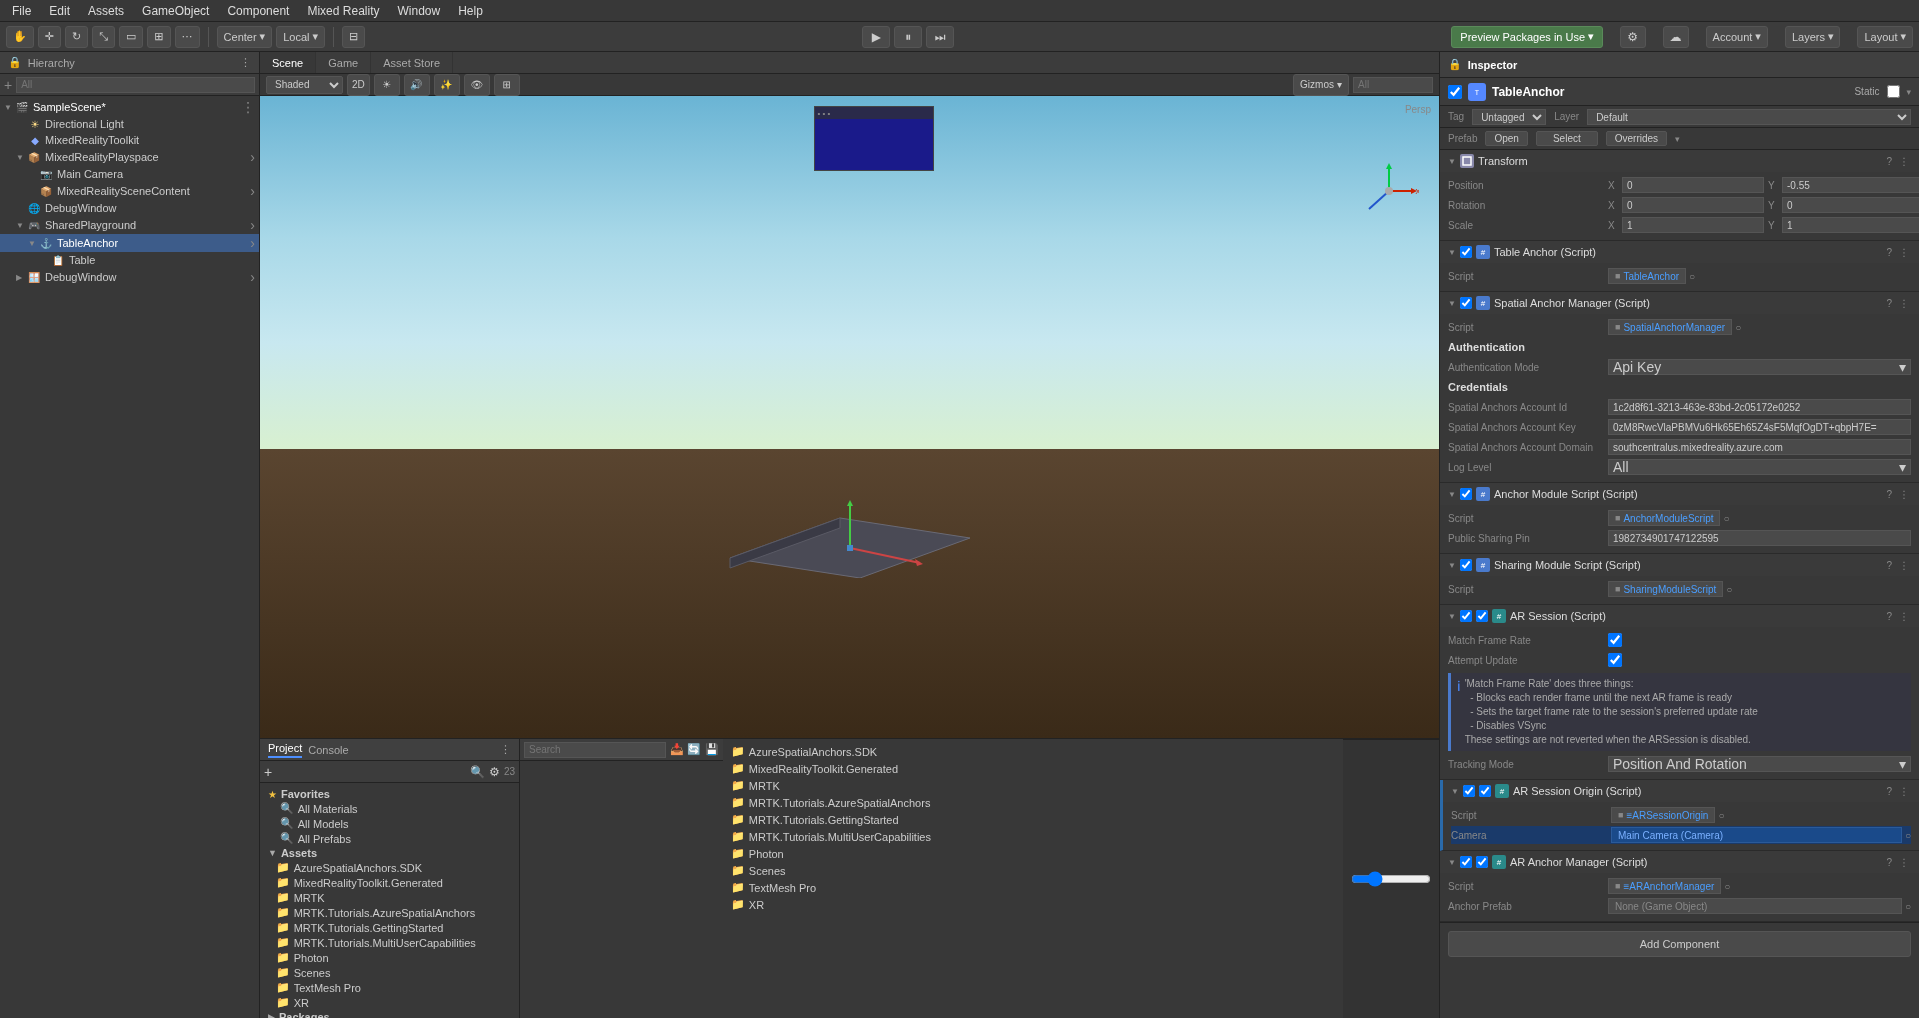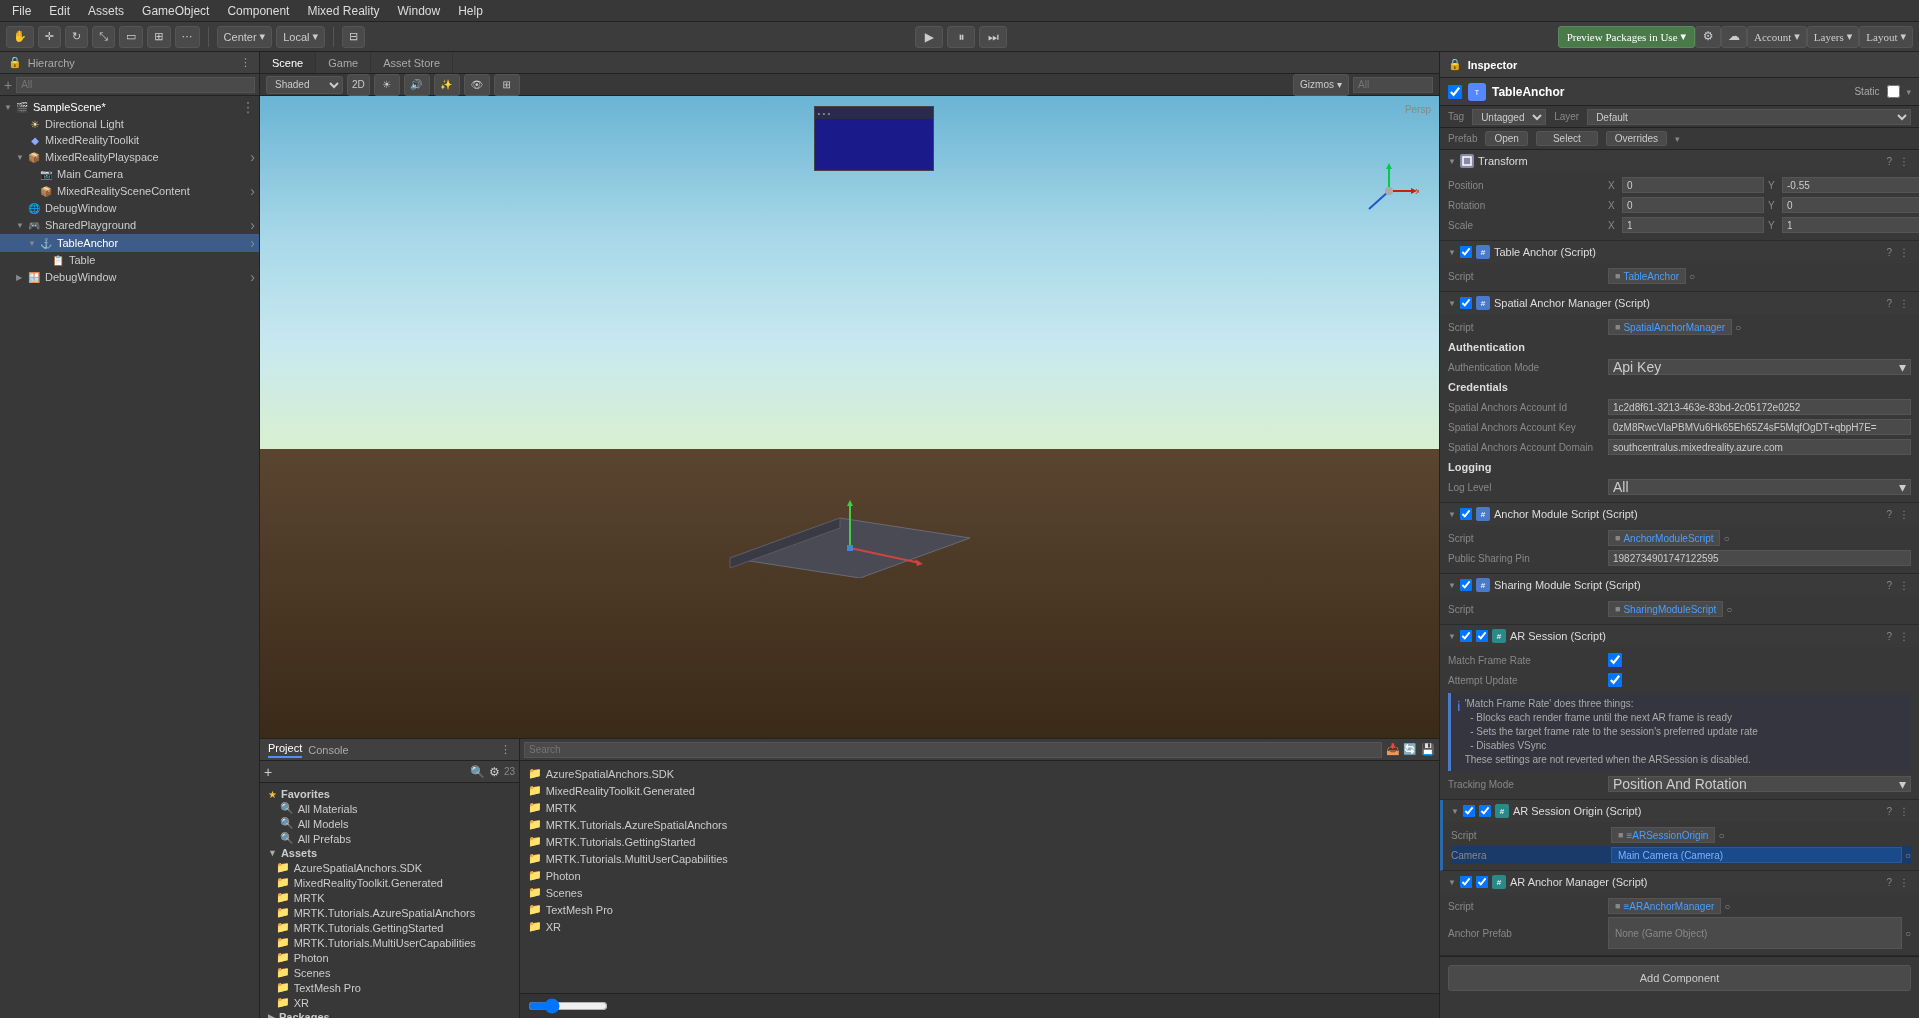--- a/index.html
+++ b/index.html
@@ -68,22 +68,21 @@
       height: 22px;
       display: flex;
       align-items: center;
       justify-content: center;
       cursor: pointer;
       border-radius: 3px;
       font-size: 12px;
     }
     .toolbar-right {
       display: flex;
-      gap: 0;
-      font-family: Liberation Serif, serif;
+      gap: 17px;
     }
     .preview-btn {
       background: #4a7a4a;
       border: 1px solid #5a8a5a;
       color: #fff;
       padding: 2px 8px;
       font-size: 11px;
       cursor: pointer;
       border-radius: 3px;
       height: 22px;
@@ -324,21 +323,20 @@
       width: 260px;
       background: #383838;
       border-right: 1px solid #222;
       display: flex;
       flex-direction: column;
     }
     #assets-panel {
       flex: 1;
       background: #383838;
       display: flex;
-      flex-direction: column;
     }
     .assets-toolbar {
       display: flex;
       align-items: center;
       background: #3c3c3c;
       border-bottom: 1px solid #222;
       padding: 2px 4px;
       gap: 4px;
       height: 22px;
     }
@@ -623,21 +621,21 @@
       font-size: 10px;
       flex: 1;
       height: 16px;
       display: flex;
       align-items: center;
     }
     .none-field {
       background: #4a4a4a;
       border: 1px solid #555;
       color: #888;
-      padding: 15px 6px;
+      padding: 1px 6px;
       font-size: 10px;
       flex: 1;
       height: 16px;
       display: flex;
       align-items: center;
     }
 
     
     .add-component-bar {
       padding: 8px;
@@ -1203,23 +1201,20 @@
           </div>
           <div class="field-row">
             <span class="field-label">Spatial Anchors Account Key</span>
             <input class="field-input" type="text" value="0zM8RwcVlaPBMVu6Hk65Eh65Z4sF5MqfOgDT+qbpH7E=" style="">
           </div>
           <div class="field-row">
             <span class="field-label">Spatial Anchors Account Domain</span>
             <input class="field-input" type="text" value="southcentralus.mixedreality.azure.com" style="">
           </div>
           <div class="field-row">
-            <span style="font-size:11px;color:#ddd;font-weight:bold;">Logging</span>
-          </div>
-          <div class="field-row">
             <span class="field-label">Log Level</span>
             <div class="dropdown-field">
               All <span>▾</span>
             </div>
           </div>
         </div>
       </div>
 
       <div class="component-section">
         <div class="component-header">

